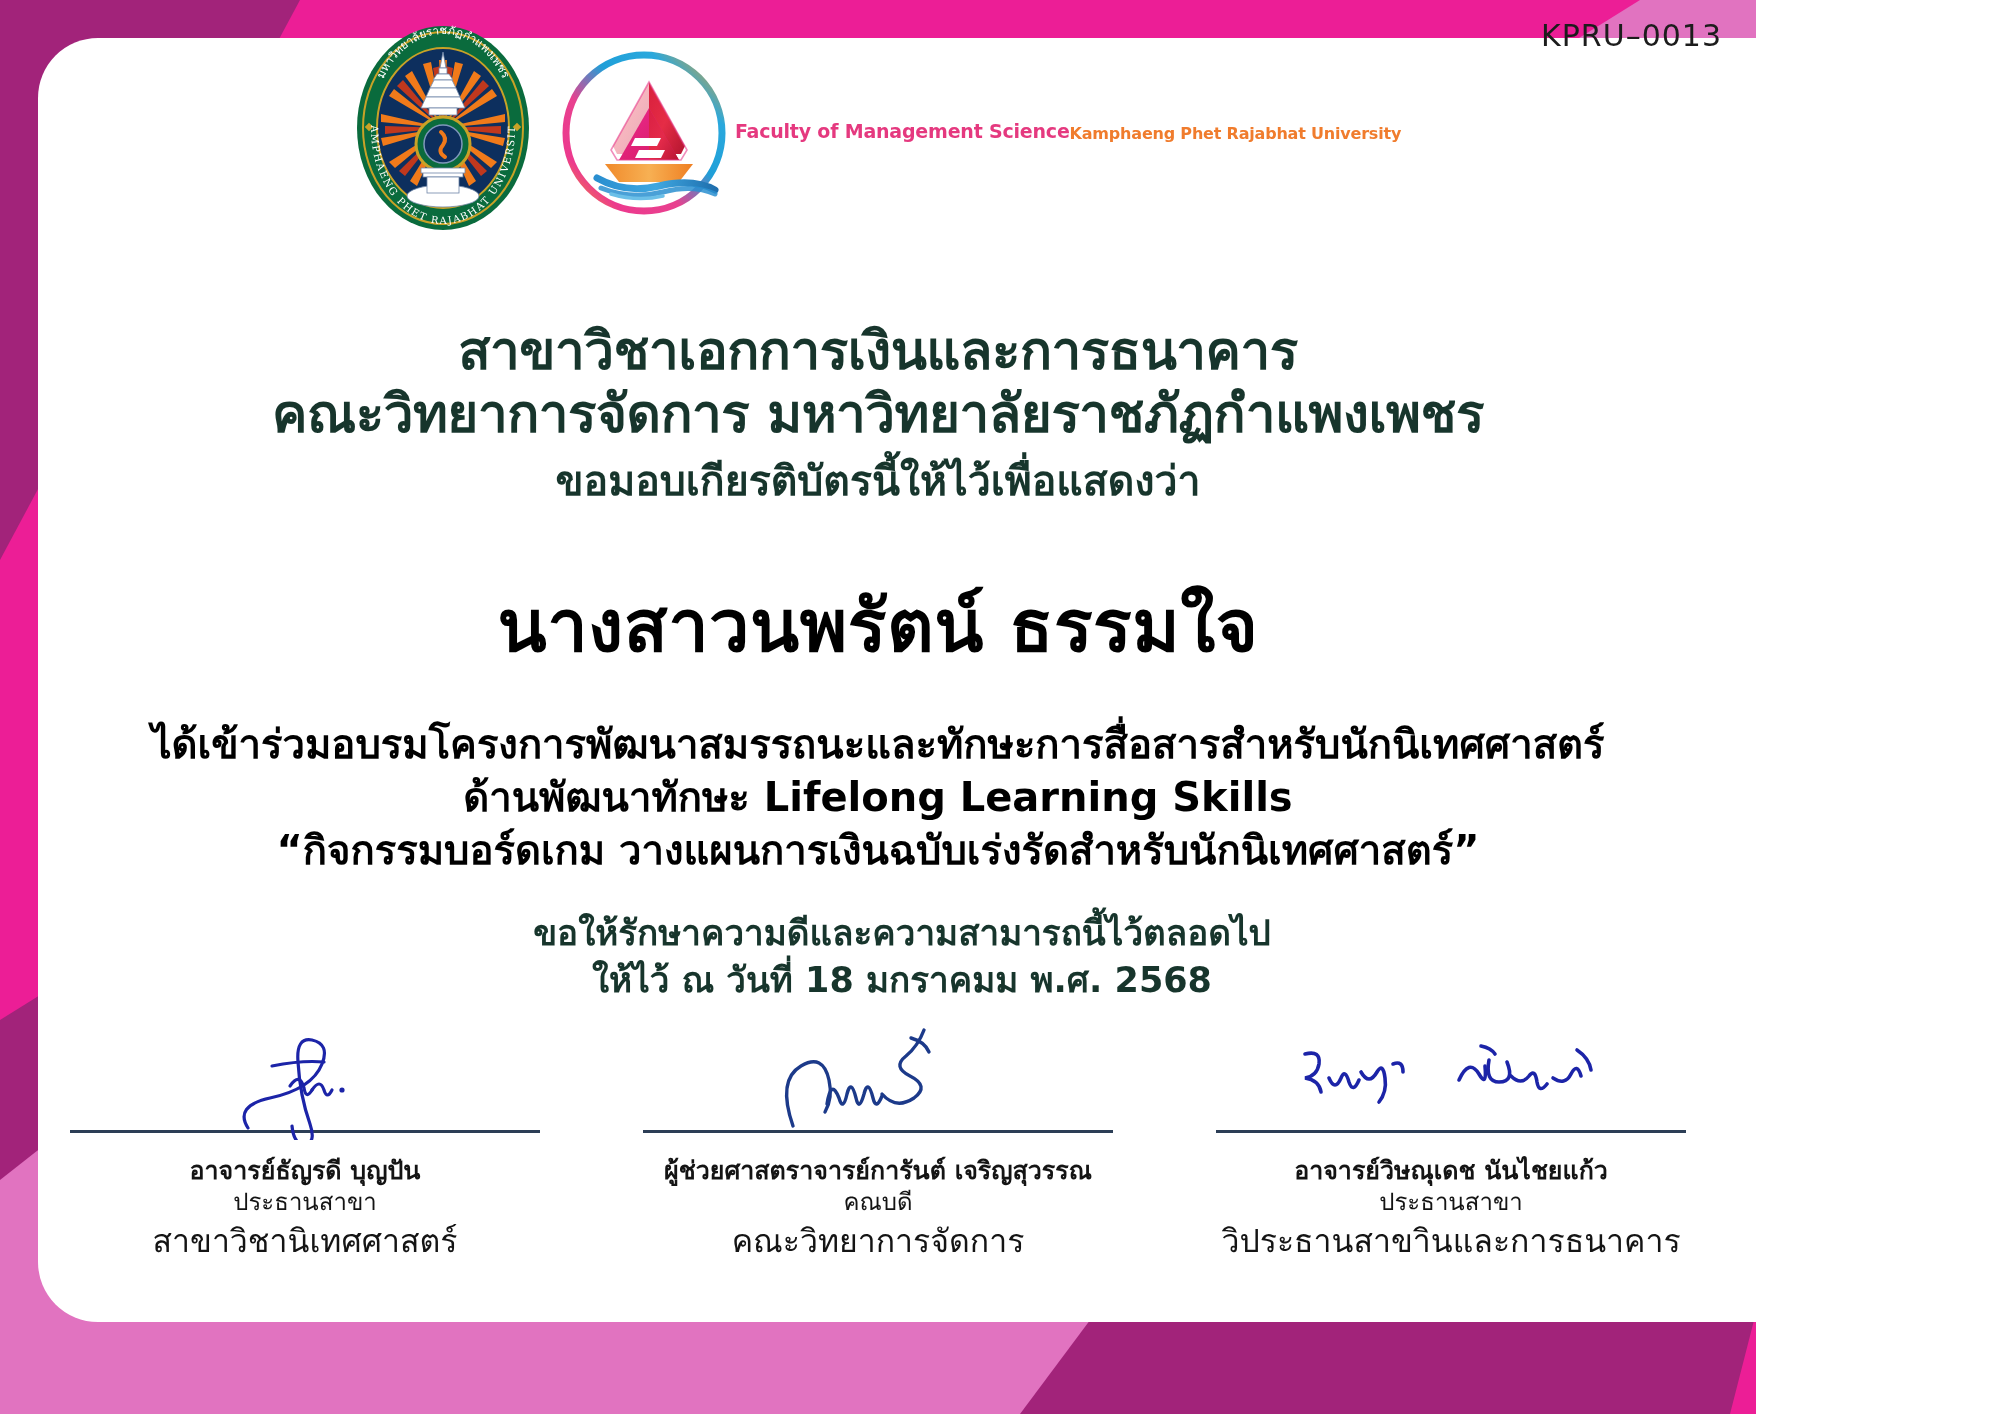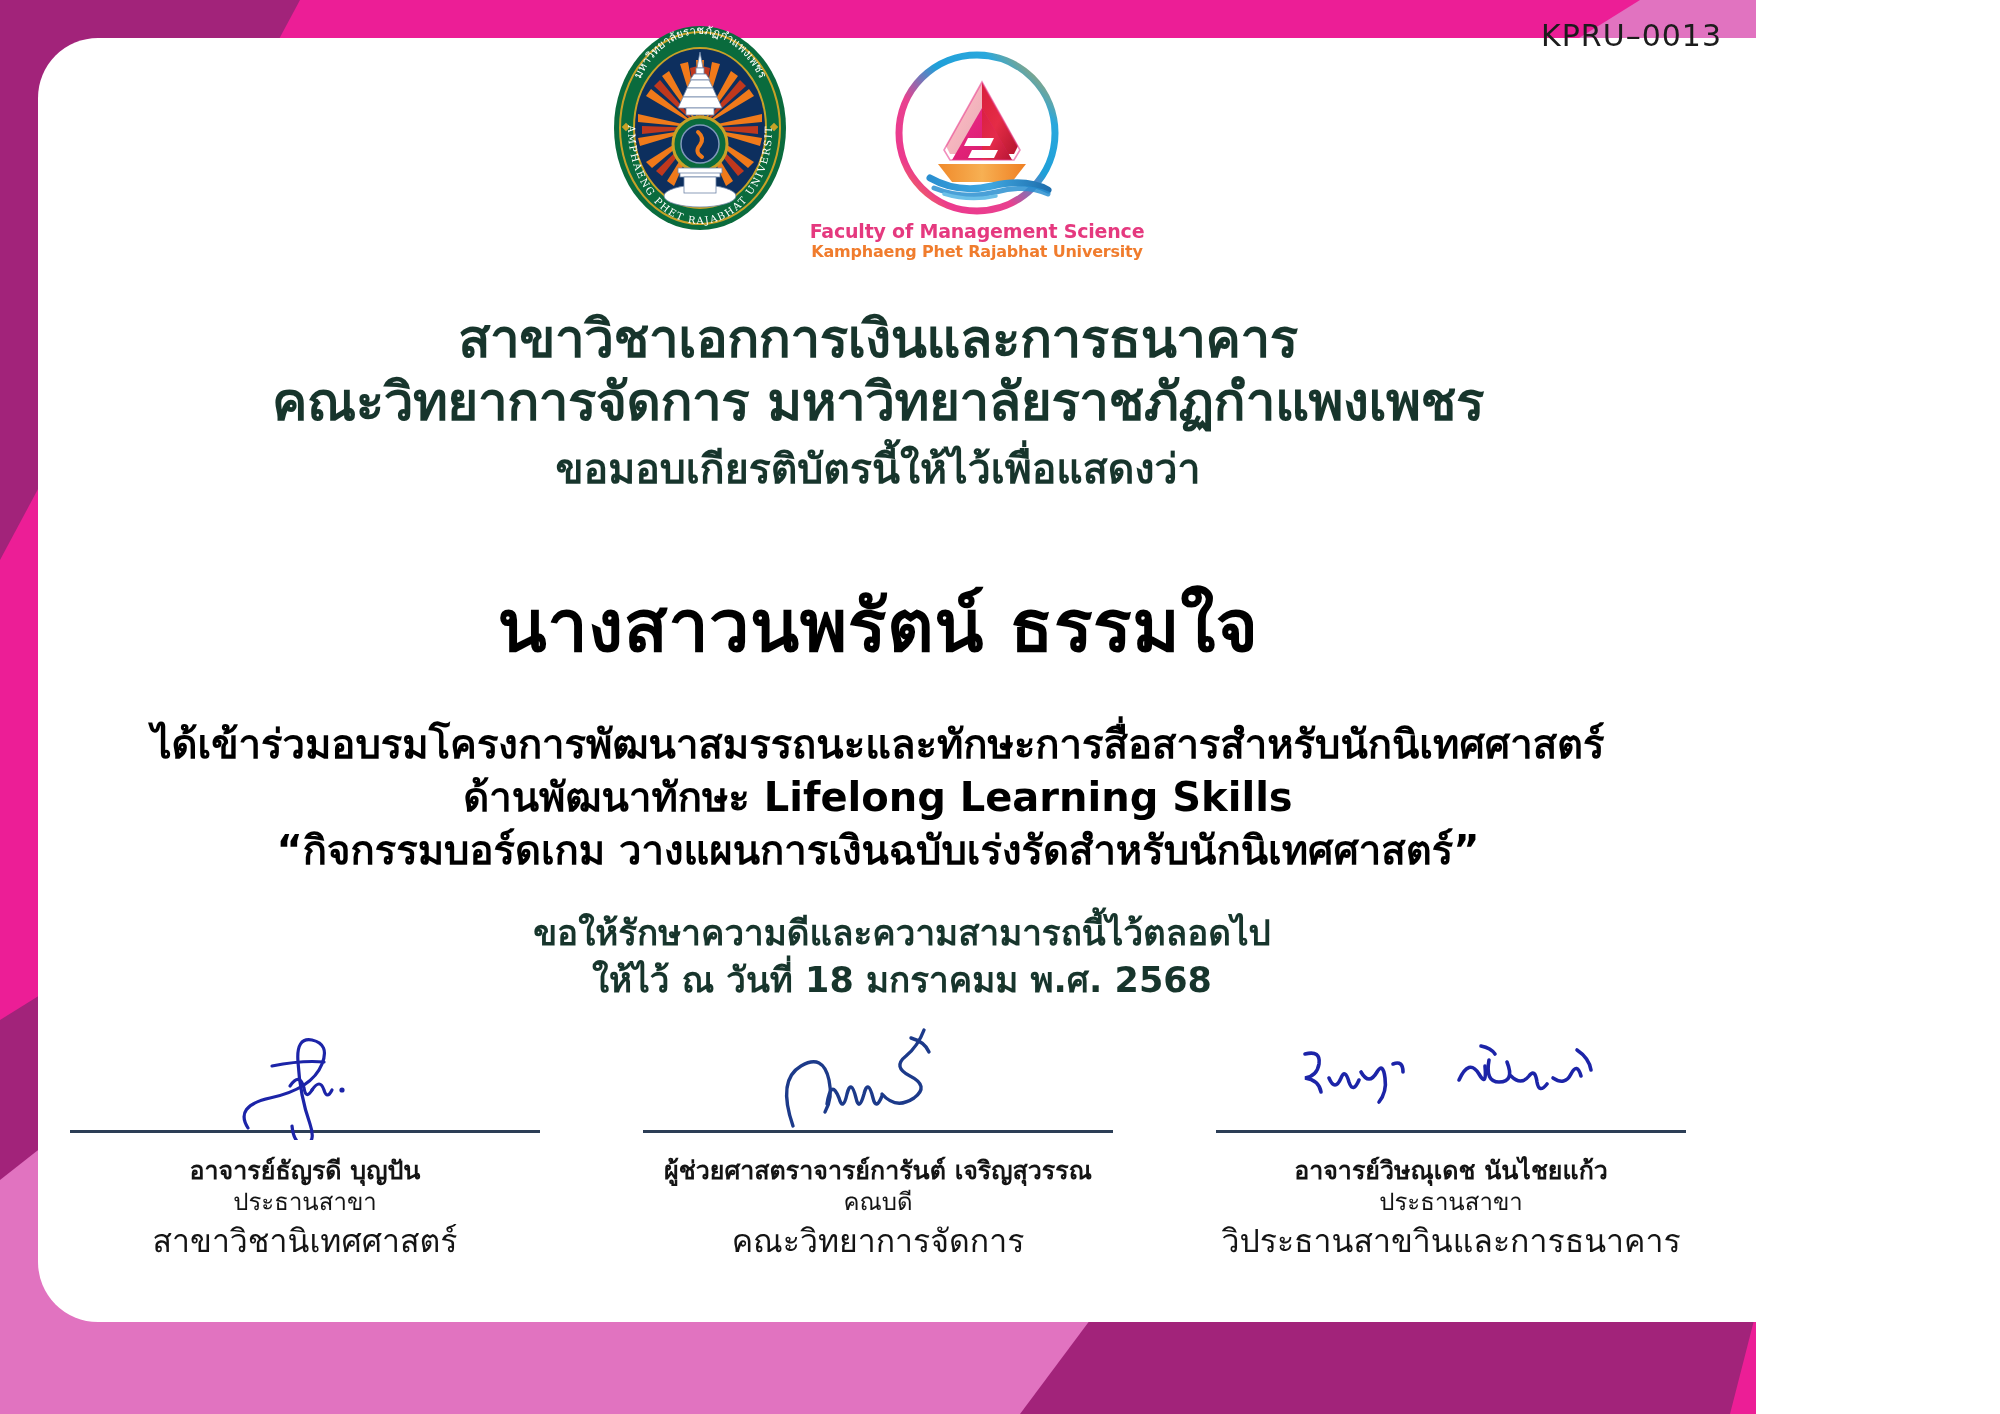--- a/index.html
+++ b/index.html
@@ -59,21 +59,21 @@
     right: 0;
     display: flex;
     justify-content: center;
     align-items: flex-start;
     gap: 22px;
     z-index: 10;
   }
   .logo-kpru { width: 176px; height: 208px; }
   .fms-wrap {
     display: flex;
-    flex-direction: column;
+    flex-direction: row;
     align-items: center;
     padding-top: 18px;
   }
   .logo-fms { width: 182px; height: 182px; display:block; }
   .fms-line1 {
     font-size: 19px;
     font-weight: bold;
     color: #e5397f;
     letter-spacing: -0.2px;
     margin-top: -4px;
@@ -83,21 +83,21 @@
     font-size: 16px;
     font-weight: bold;
     color: #f07c2d;
     letter-spacing: -0.2px;
     white-space: nowrap;
   }
 
   
   .head-block {
     position: absolute;
-    top: 308px;
+    top: 320px;
     left: 0;
     right: 0;
     text-align: center;
     z-index: 10;
   }
   .head1 {
     font-size: 53px;
     font-weight: bold;
     color: #17352c;
     line-height: 1.18;

